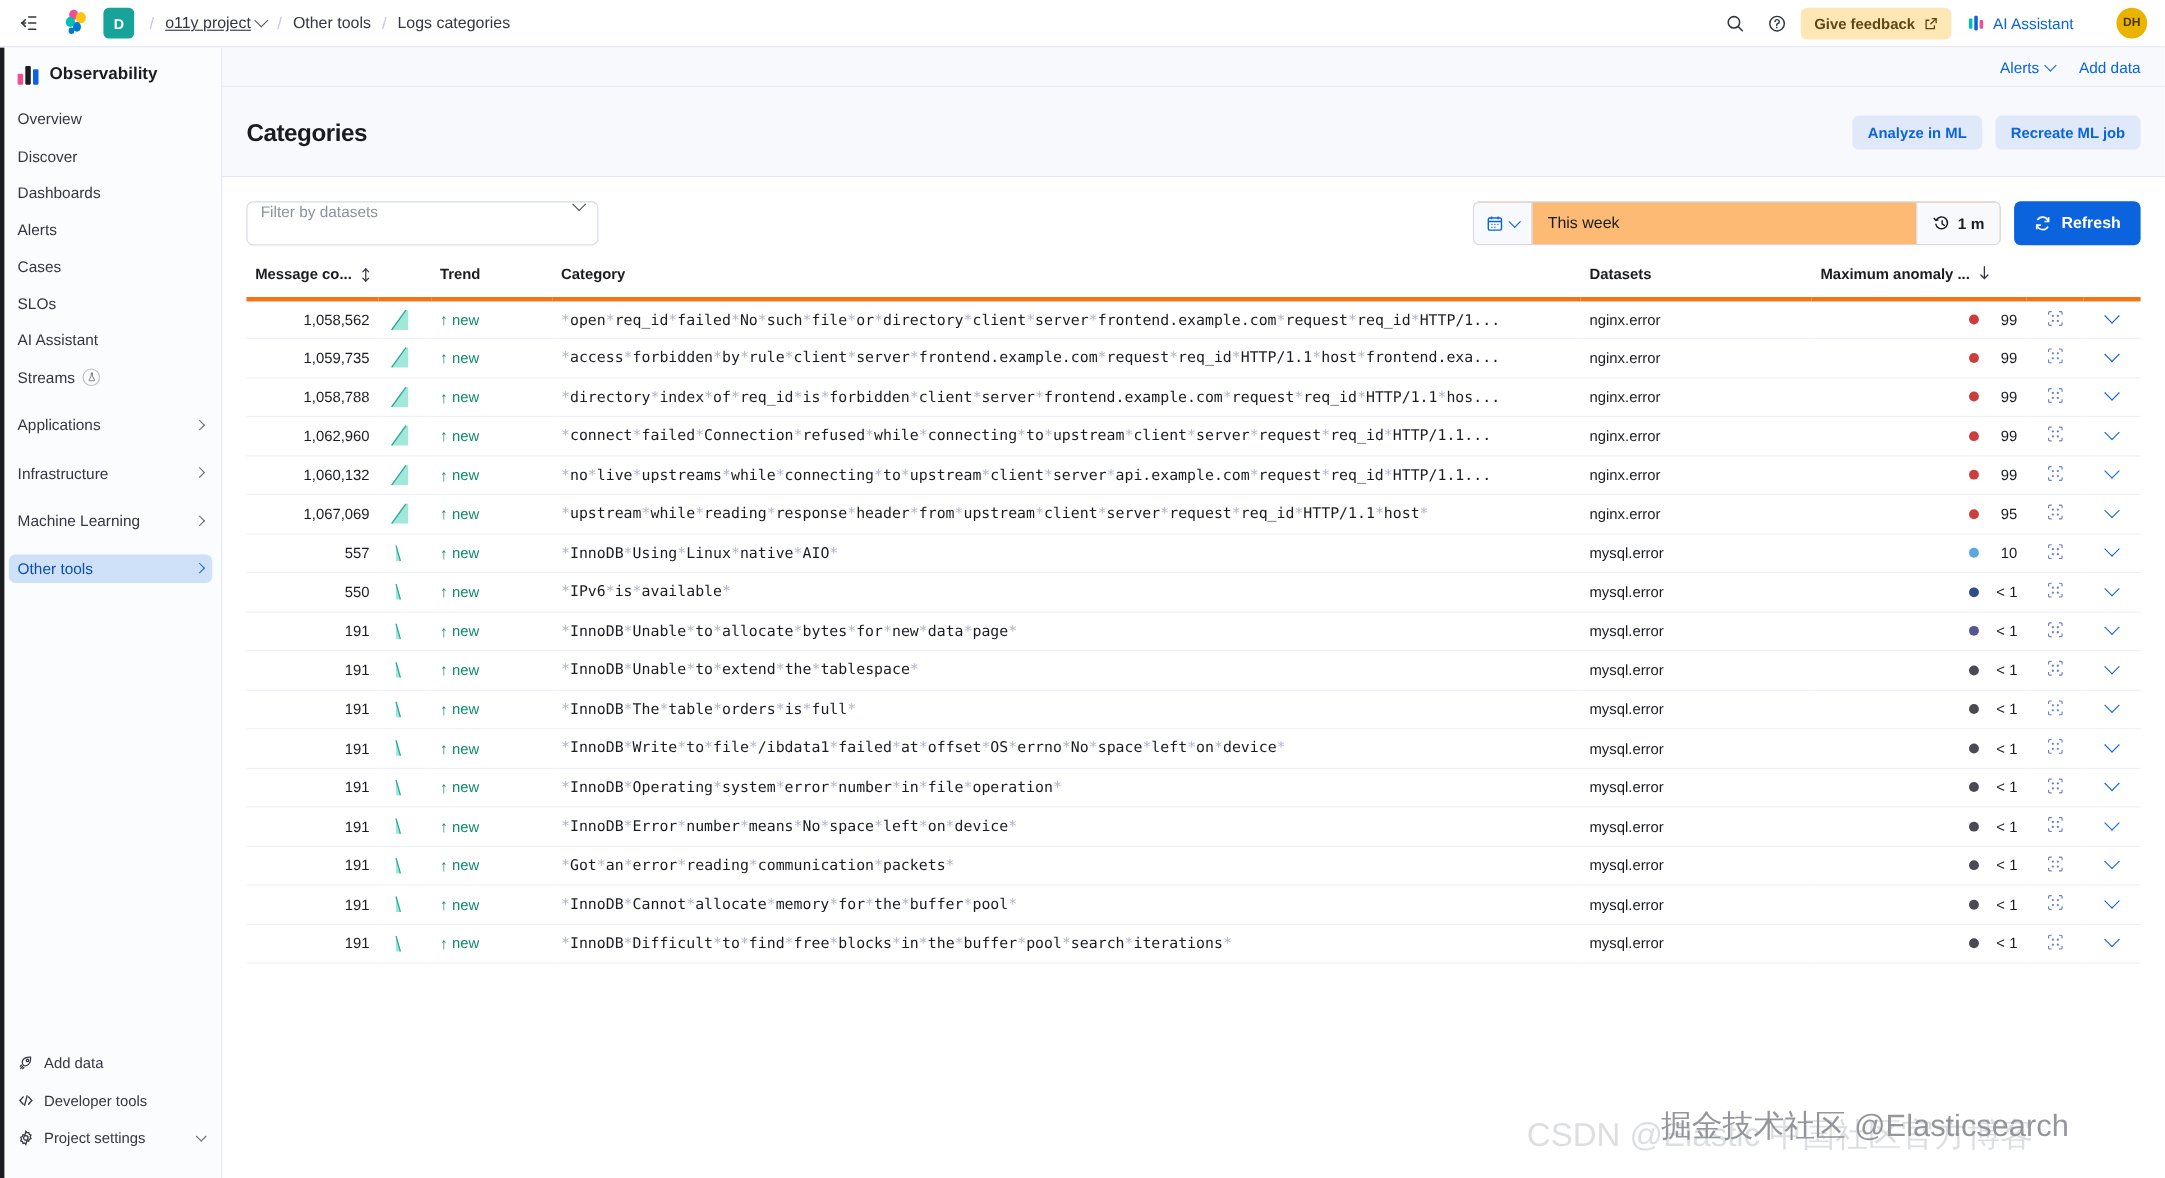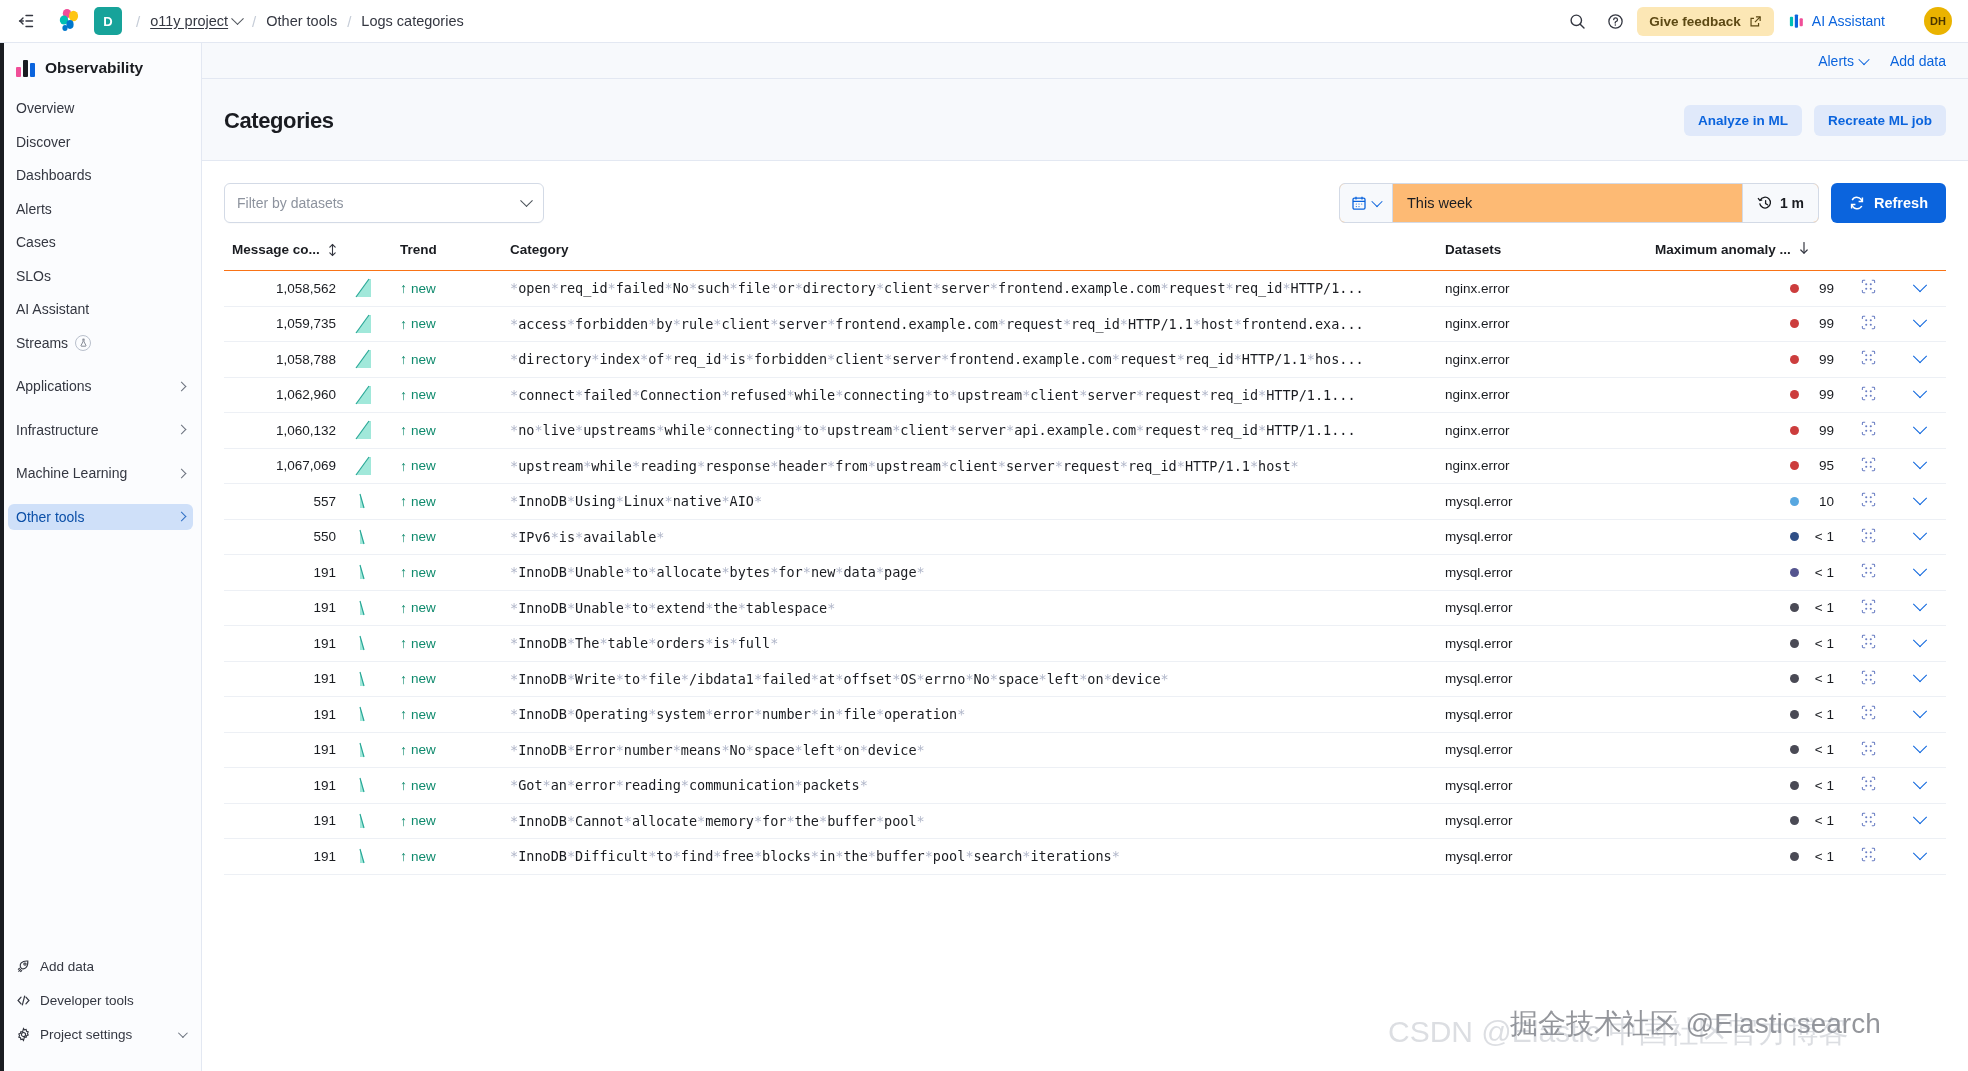--- a/index.html
+++ b/index.html
@@ -105,21 +105,21 @@
   .head-actions { margin-left: auto; display: flex; gap: 12px; }
   .btn-soft {
     background: #e0e9fa; color: #0b64dd; font-size: 13.5px; font-weight: 600;
     border-radius: 6px; padding: 8px 14px; border: none; cursor: pointer;
     font-family: inherit;
   }
 
   .toolbar { padding: 22px 22px 10px 22px; display: flex; align-items: center; }
   .dataset-filter {
     width: 320px; height: 40px; border: 1px solid #d3dae6; border-radius: 6px; background: #fff;
-    display: flex; align-items: center; padding: 0 12px; cursor: pointer;
+    display: flex; padding: 0 12px; cursor: pointer;
     box-shadow: 0 1px 1px rgba(0,0,0,0.02);
   }
   .dataset-filter .ph { font-size: 14px; color: #8d939e; }
   .dataset-filter .cd { margin-left: auto; width: 9px; height: 9px; border-right: 1.4px solid #4b5259; border-bottom: 1.4px solid #4b5259; transform: rotate(45deg) translate(-2px,-2px); }
 
   .time-area { margin-left: auto; display: flex; align-items: center; gap: 12px; }
   .timepicker {
     display: flex; align-items: center; height: 40px; border: 1px solid #d3dae6;
     border-radius: 6px; overflow: hidden; background: #fdba74; min-width: 480px;
   }
@@ -137,21 +137,21 @@
     background: #0b64dd; color: #fff; border: none; border-radius: 6px; height: 40px;
     padding: 0 18px; font-size: 14.5px; font-weight: 600; display: flex; align-items: center;
     gap: 9px; cursor: pointer; font-family: inherit;
   }
 
   
   .table-wrap { flex: 1; min-height: 0; overflow: hidden; padding: 0 22px; }
   table.cat { width: 100%; border-collapse: collapse; table-layout: fixed; }
   table.cat thead th {
     font-size: 13.5px; font-weight: 700; color: #1a1c21; text-align: left;
-    padding: 8px 8px 12px 8px; border-bottom: 1px solid #f97316; white-space: nowrap;
+    padding: 8px 8px 12px 8px; border-bottom: 4px solid #f97316; white-space: nowrap;
   }
   th.c-count { width: 120px; text-align: right; }
   th.c-spark { width: 48px; }
   th.c-trend { width: 110px; }
   th.c-cat    { width: auto; }
   th.c-ds     { width: 210px; }
   th.c-anom   { width: 195px; text-align: right; }
   th.c-act    { width: 52px; }
   th.c-exp    { width: 52px; }
   .th-inner { display: inline-flex; align-items: center; gap: 7px; }

